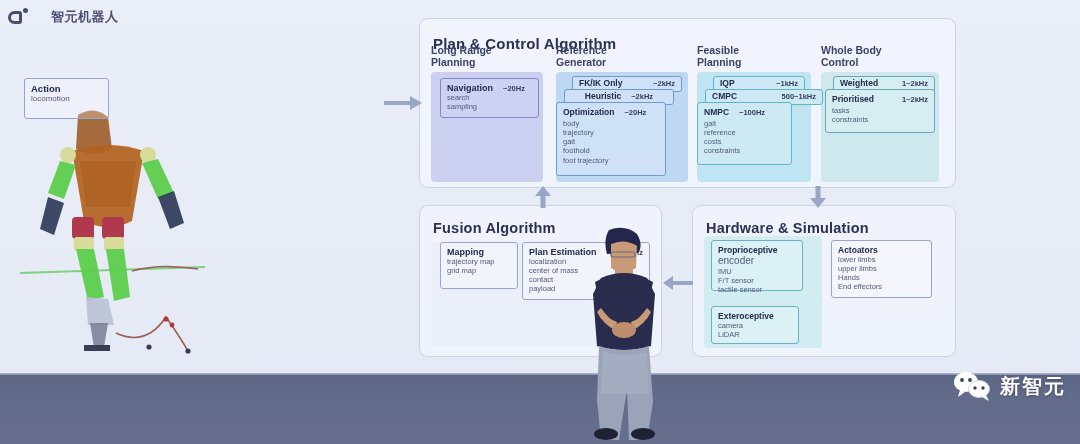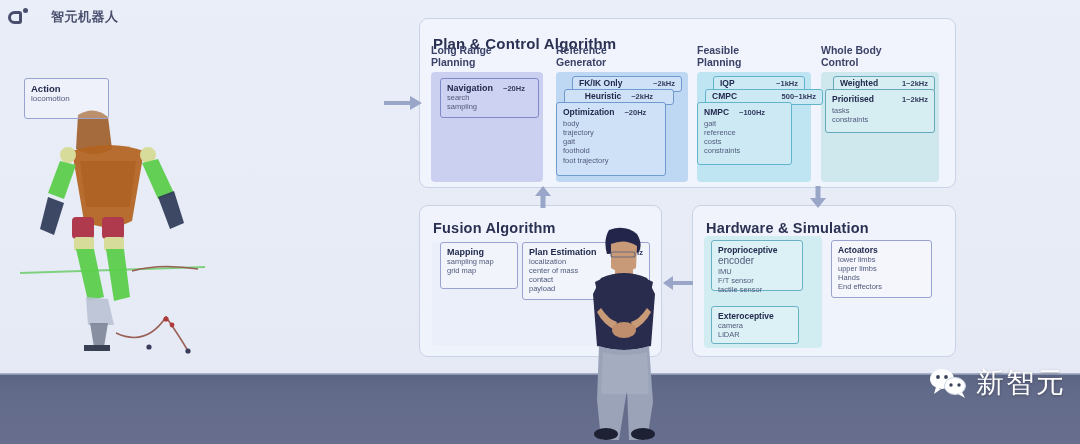--- a/index.html
+++ b/index.html
@@ -86,21 +86,21 @@
   #cAct {left:831px;top:240px;width:101px;height:58px;border-color:#9aa3cf;background:rgba(255,255,255,.25);}
 
   
   .arw{position:absolute;}
 
   
   #presenter{position:absolute;left:575px;top:226px;width:98px;height:214px;}
 
   
   #wm{position:absolute;right:14px;bottom:42px;display:flex;align-items:center;gap:8px;}
-  #wm-text{font-size:28px;color:#fff;font-weight:400;letter-spacing:2px;text-shadow:0 1px 3px rgba(0,0,0,.3);}
+  #wm-text{font-size:20px;color:#fff;font-weight:700;letter-spacing:2px;text-shadow:0 1px 3px rgba(0,0,0,.3);}
 </style>
 </head>
 <body>
 
 <div id="stage">
 
   <div id="floor"></div>
   <div id="floorline"></div>
 
   <div id="logo">
@@ -258,21 +258,21 @@
   </div>
 
   <div class="panel" id="pC">
     <div class="panel-title">Fusion Algorithm</div>
     <div class="grp"></div>
   </div>
   <div class="card" id="cMap">
     <div class="hd">
         <span class="nm" style="font-size:9px">Mapping</span>
       </div>
-    <div class="li" style="font-size:7.5px">sampling map</div>
+    <div class="li" style="font-size:7.5px">trajectory map</div>
     <div class="li" style="font-size:7.5px">grid map</div>
   </div>
   <div class="card" id="cSE">
     <div class="hd" style="justify-content:space-between">
       <span class="nm" style="font-size:9px">Plan Estimation</span>
       <span class="hz" style="font-size:7.5px">Hz</span>
     </div>
     <div class="li" style="font-size:7.5px">localization</div>
     <div class="li" style="font-size:7.5px">center of mass</div>
     <div class="li" style="font-size:7.5px">contact</div>

